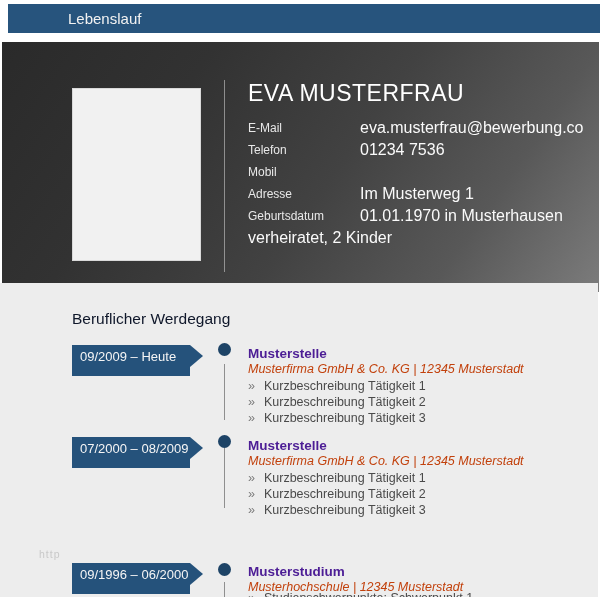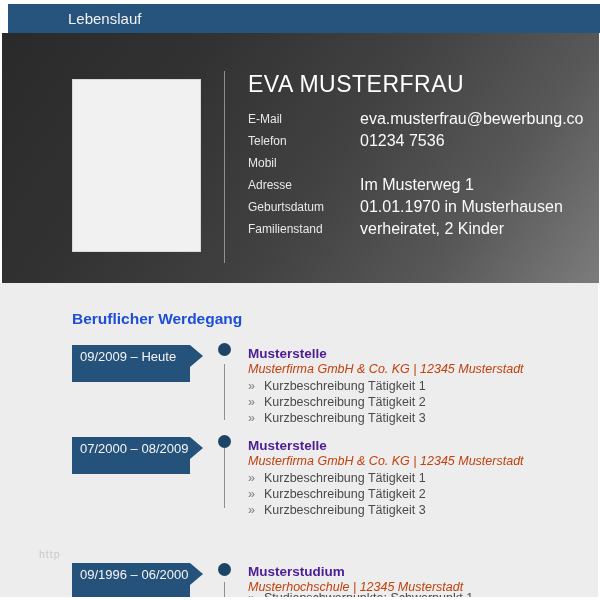--- a/index.html
+++ b/index.html
@@ -17,21 +17,21 @@
     left: 8px; top: 4px; right: 0; height: 29px;
     background: #27547D;
     color: #F2F2F2;
     font-size: 15px; line-height: 29px;
     padding-left: 60px;
     box-sizing: border-box;
   }
 
   
   .hero {
-    left: 2px; top: 33px; right: 1px; height: 250px;
+    left: 2px; top: 42px; right: 1px; height: 250px;
     background: linear-gradient(125deg, #2a2a2a 0%, #323232 28%, #424242 55%, #585858 78%, #7c7c7c 100%);
   }
   .photo {
     left: 70px; top: 46px; width: 129px; height: 173px;
     background: #F1F1F1;
     border: 1px solid #d9d9d9;
     box-sizing: border-box;
   }
   .divider {
     left: 222px; top: 38px; width: 1px; height: 192px;
@@ -59,26 +59,26 @@
   }
 
   
   .main {
     left: 0; top: 283px; right: 2px; height: 314px;
     background: #EDEDED;
     overflow: hidden;
   }
   .heading {
     left: 72px;
-    color: #1d4ed8;
-    font-size: 15.5px; font-weight: bold;
+    color: #0f172a;
+    font-size: 15.5px; font-weight: normal;
     white-space: nowrap;
   }
   .badge {
-    left: 72px; width: 118px; height: 37px;
+    left: 72px; width: 118px; height: 31px;
     background: #25527B;
     color: #F5F5F5;
     font-size: 13px; line-height: 23px;
     padding-left: 8px;
     box-sizing: border-box;
     white-space: nowrap;
   }
   .badge::after {
     content: "";
     position: absolute;
@@ -150,21 +150,20 @@
       <span class="lbl">Adresse</span>
       <span class="val">
         <span style="display:block">Im Musterweg 1</span>
       </span>
     </div>
     <div class="crow">
       <span class="lbl">Geburtsdatum</span>
       <span class="val">01.01.1970 in Musterhausen</span>
     </div>
     <div class="crow">
-      <span class="lbl">Familienstand</span>
       <span class="val">verheiratet, 2 Kinder</span>
     </div>
   </div>
 </div>
 
 <div class="abs main">
 
   <div class="abs heading" style="top:27px">Beruflicher Werdegang</div>
 
   <div class="abs badge" style="top:62px">09/2009 – Heute</div>

